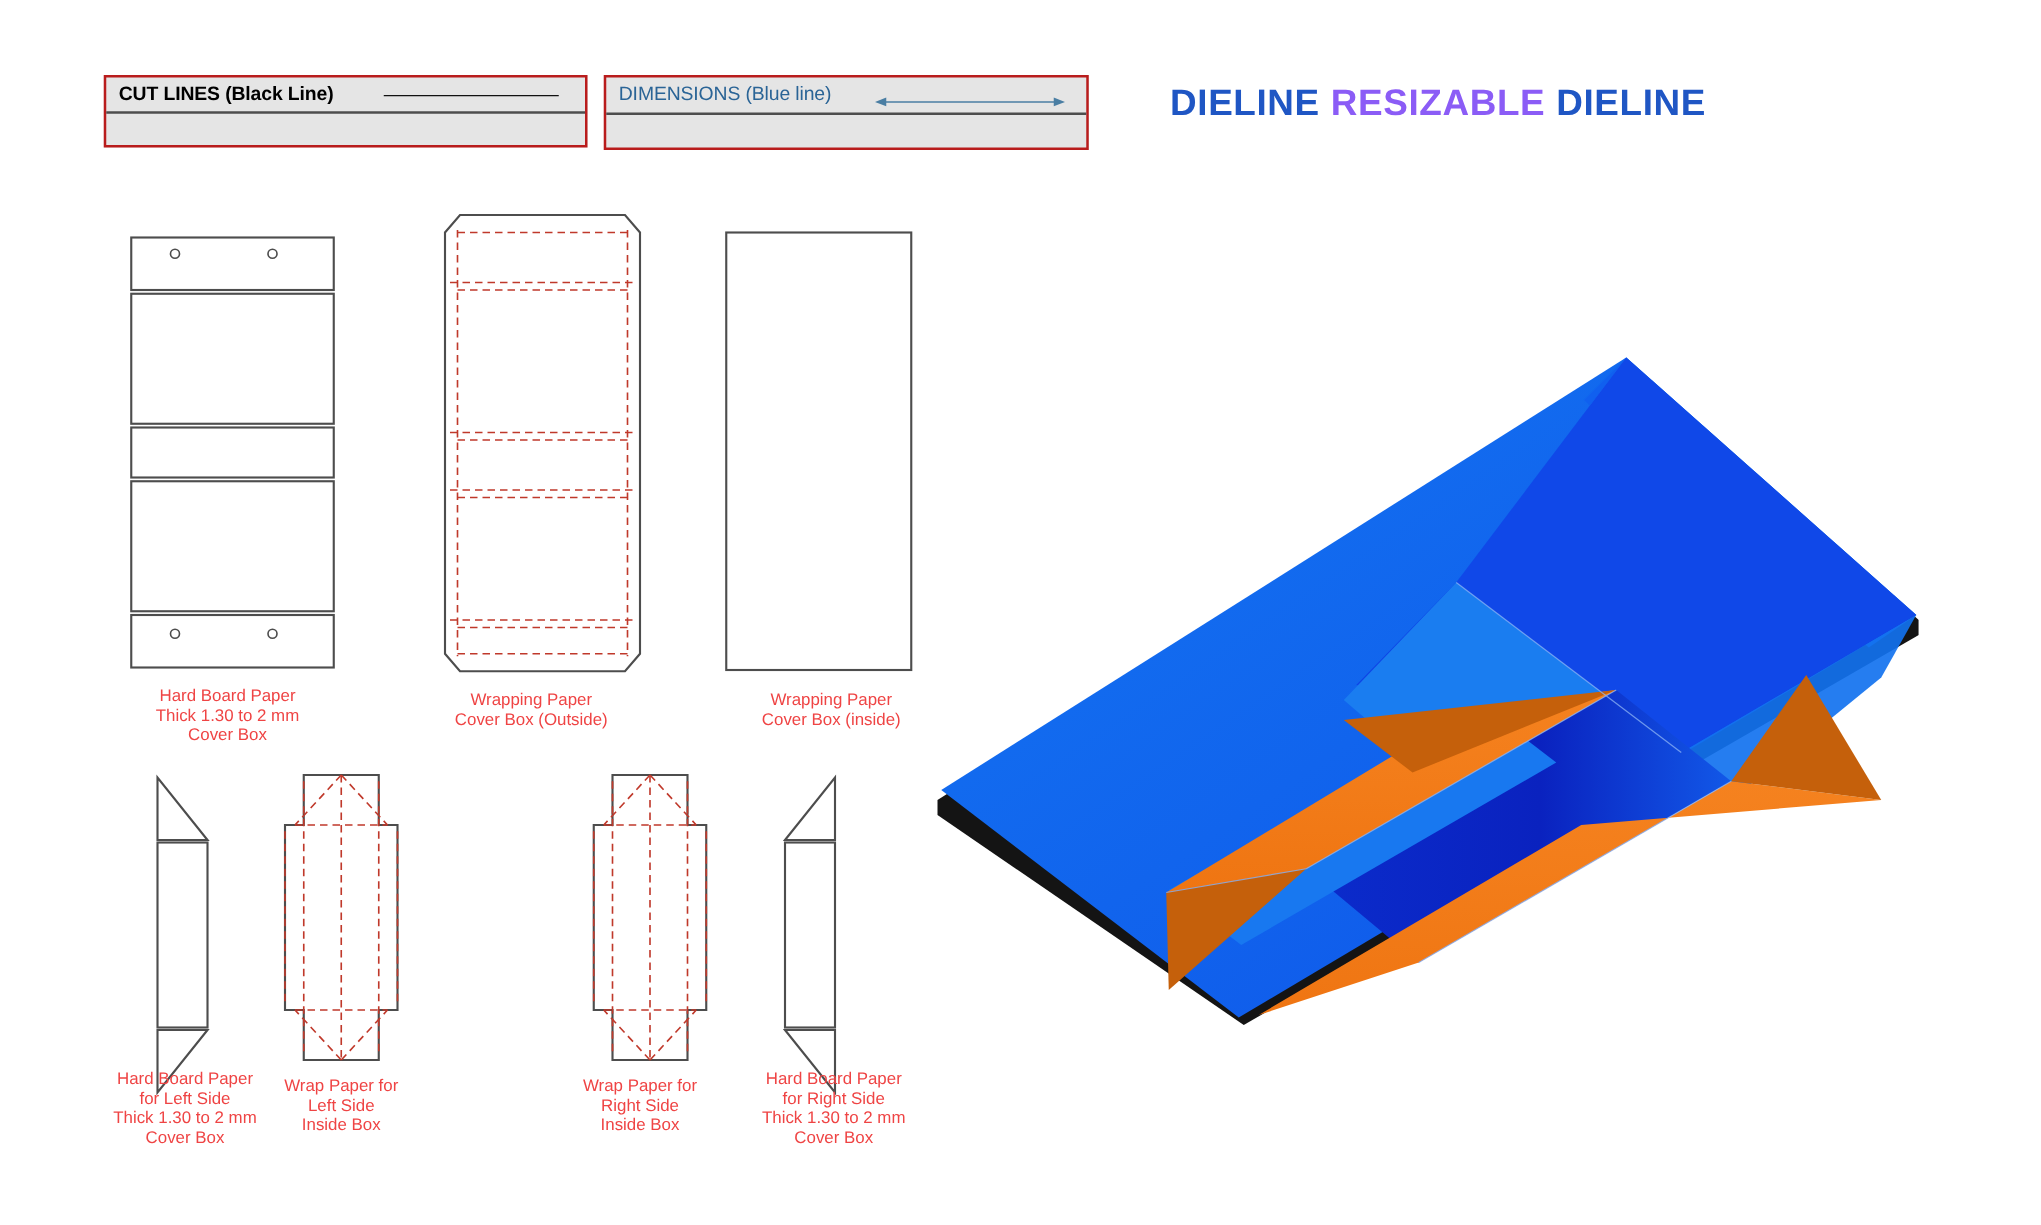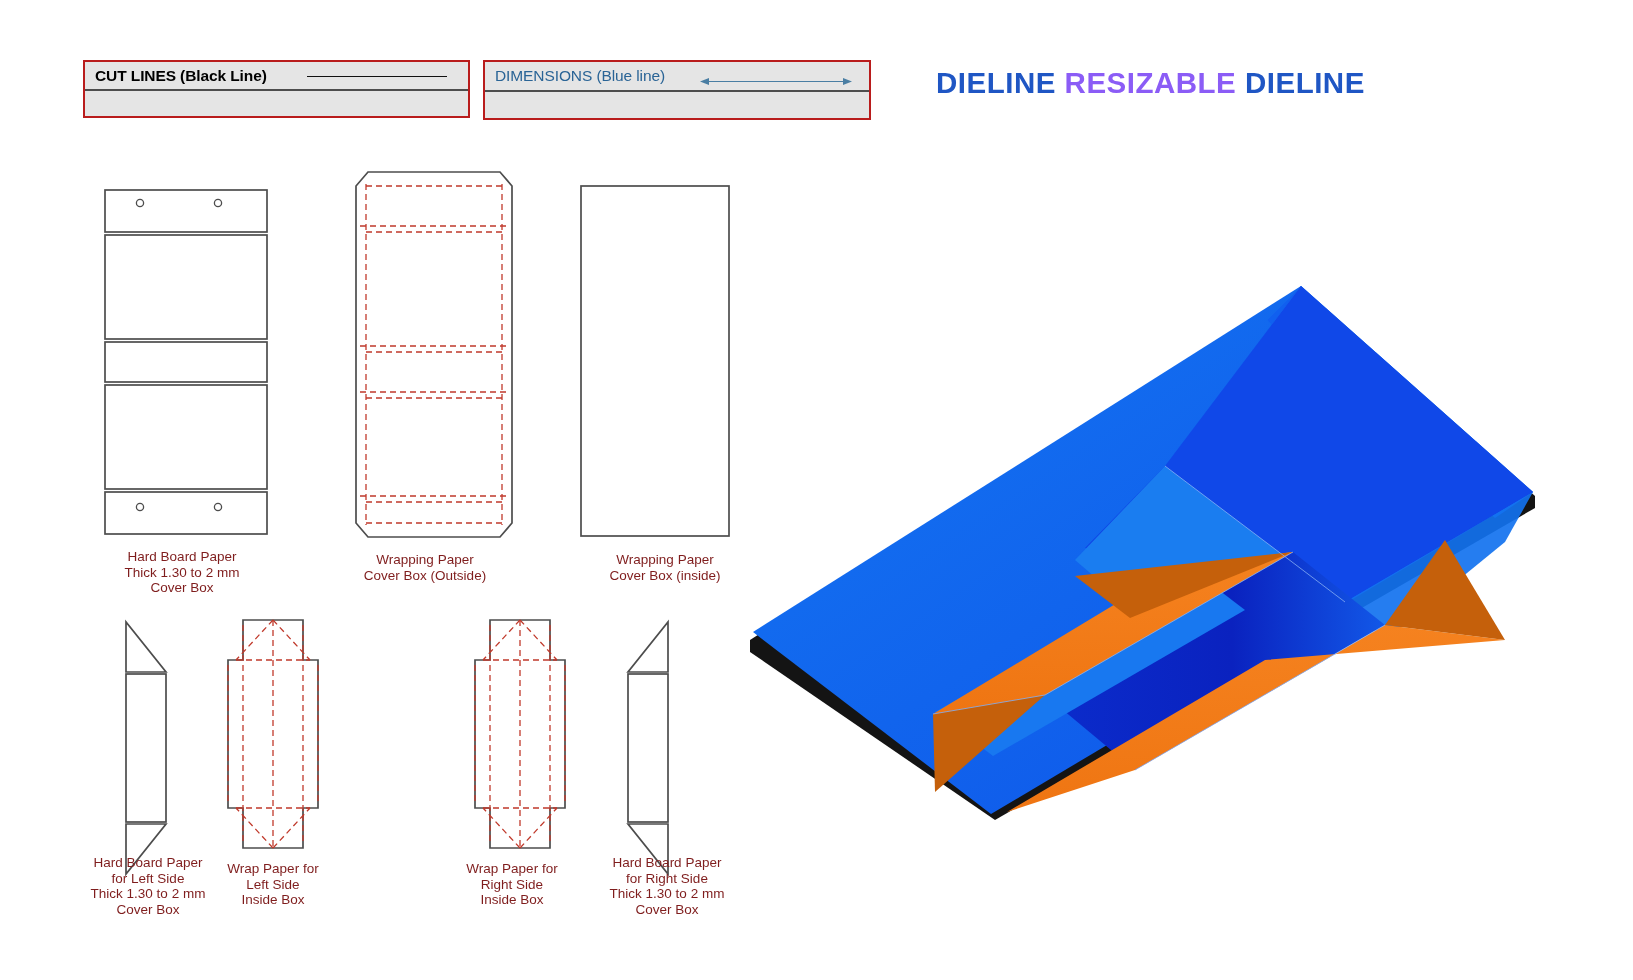--- a/index.html
+++ b/index.html
@@ -92,21 +92,21 @@
     position: absolute;
     left: 0; top: 0;
   }
 
   
   .caption {
     position: absolute;
     text-align: center;
     font-size: 13.5px;
     line-height: 15.6px;
-    color: #7f1d1d;
+    color: #ef4444;
     white-space: pre-line;
     font-family: "Liberation Sans", sans-serif;
   }
 
   
   #render-3d {
     position: absolute;
     left: 745px; top: 280px;
   }
 </style>

